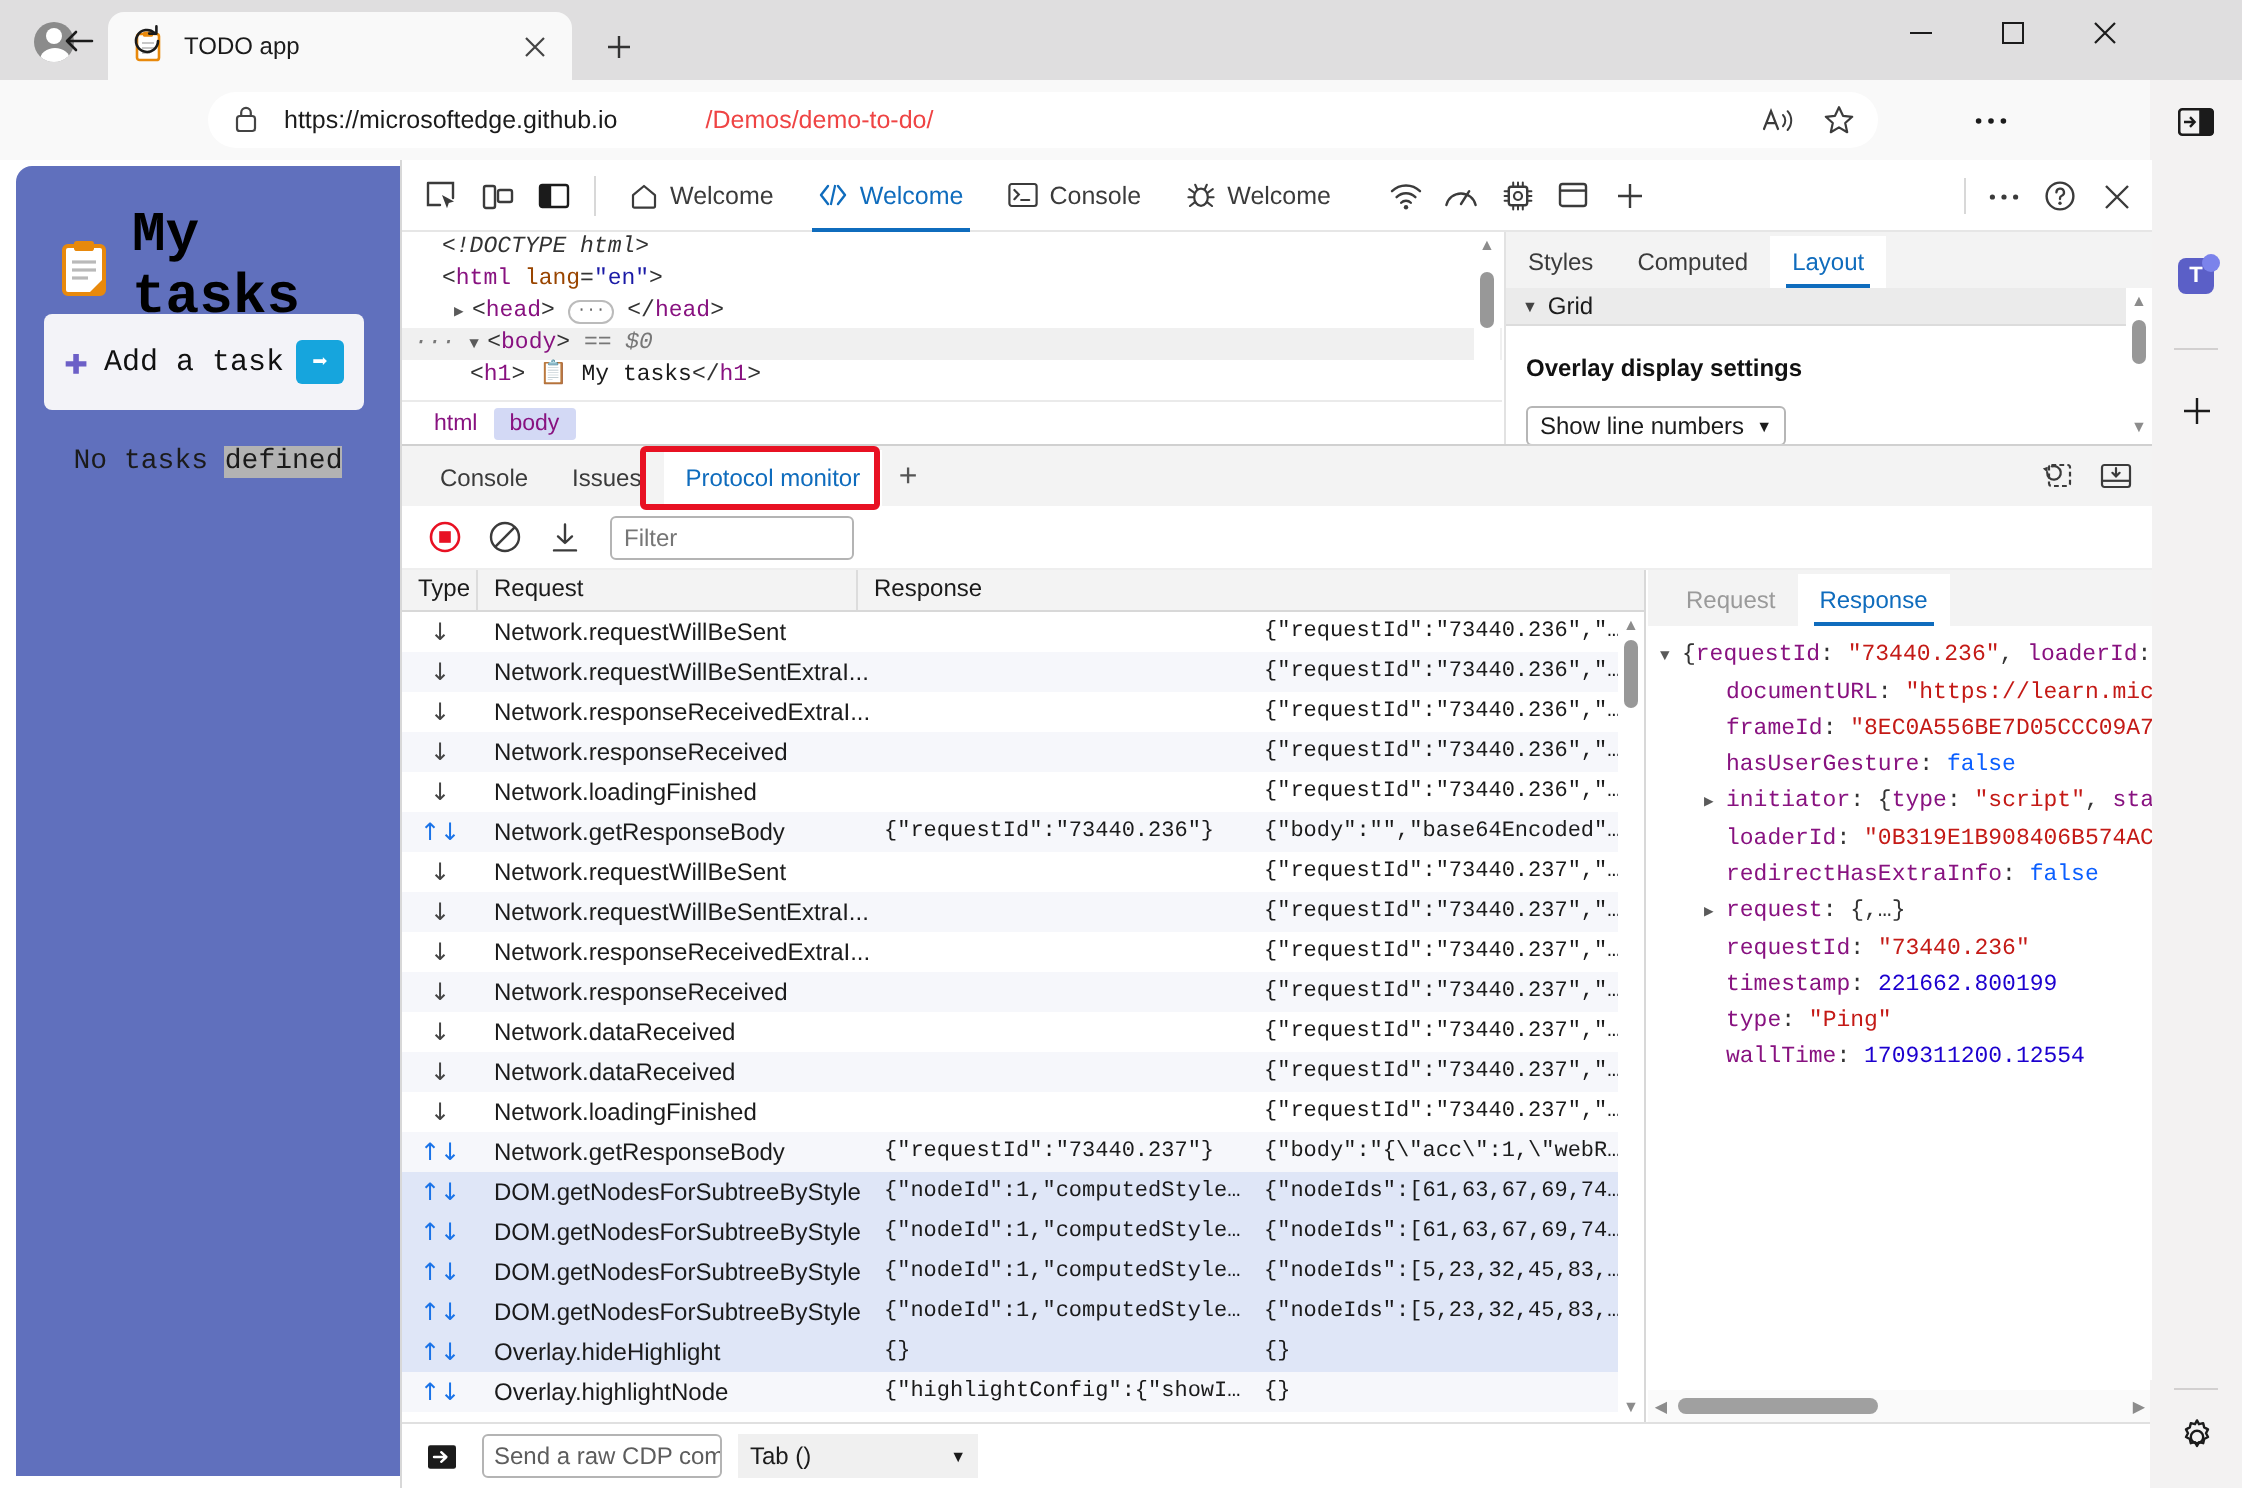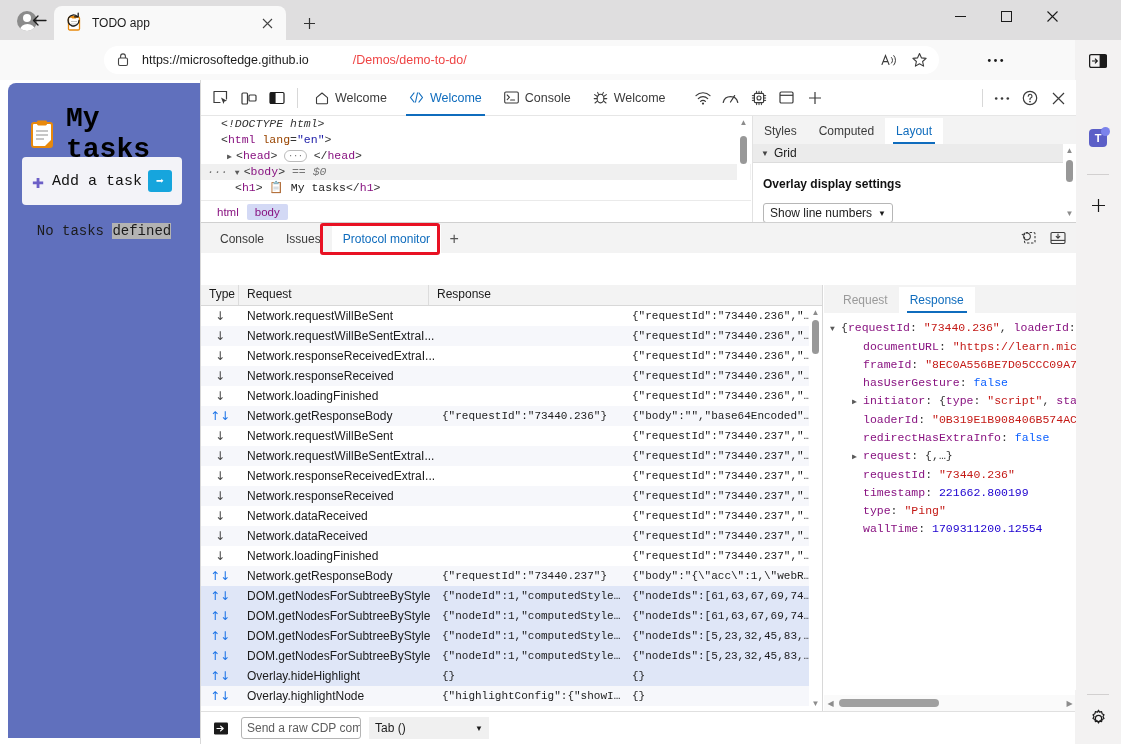--- a/index.html
+++ b/index.html
@@ -776,20 +776,42 @@
           <div class="ic">
             <svg width="16" height="14" viewBox="0 0 16 14">
               <rect x="1" y="1.5" width="14" height="11" rx="1.2" fill="none" stroke="#3b3b3b" stroke-width="1.1"></rect>
               <line x1="1" y1="9.4" x2="15" y2="9.4" stroke="#3b3b3b" stroke-width="1.1"></line>
               <path d="M8 3v4M6.2 5.4L8 7.2l1.8-1.8" stroke="#3b3b3b" stroke-width="1.1" fill="none" stroke-linecap="round"></path>
             </svg>
           </div>
         </div>
       </div>
 
+      <div class="pm-toolbar">
+        <div class="pm-ic">
+          <svg width="17" height="17" viewBox="0 0 17 17">
+            <circle cx="8.5" cy="8.5" r="7" fill="none" stroke="#e81123" stroke-width="1.3"></circle>
+            <rect x="5.6" y="5.6" width="5.8" height="5.8" fill="#e81123"></rect>
+          </svg>
+        </div>
+        <div class="pm-ic">
+          <svg width="17" height="17" viewBox="0 0 17 17">
+            <circle cx="8.5" cy="8.5" r="7" fill="none" stroke="#3b3b3b" stroke-width="1.2"></circle>
+            <line x1="3.6" y1="13.4" x2="13.4" y2="3.6" stroke="#3b3b3b" stroke-width="1.2"></line>
+          </svg>
+        </div>
+        <div class="pm-ic">
+          <svg width="15" height="16" viewBox="0 0 15 16">
+            <path d="M7.5 1.2v9.2M4 7.2l3.5 3.3L11 7.2M2 14.2h11" stroke="#3b3b3b" stroke-width="1.2" fill="none" stroke-linecap="round" stroke-linejoin="round"></path>
+          </svg>
+        </div>
+        <div class="pm-filter">
+          <span>Filter</span>
+        </div>
+      </div>
 
       <div class="pm-split">
 
         <div class="pm-table-wrap">
           <div class="pm-head">
             <div class="c-type">Type</div>
             <div class="c-request">Request</div>
             <div class="c-response">Response</div>
           </div>
           <div class="pm-rows" id="pm-rows">

